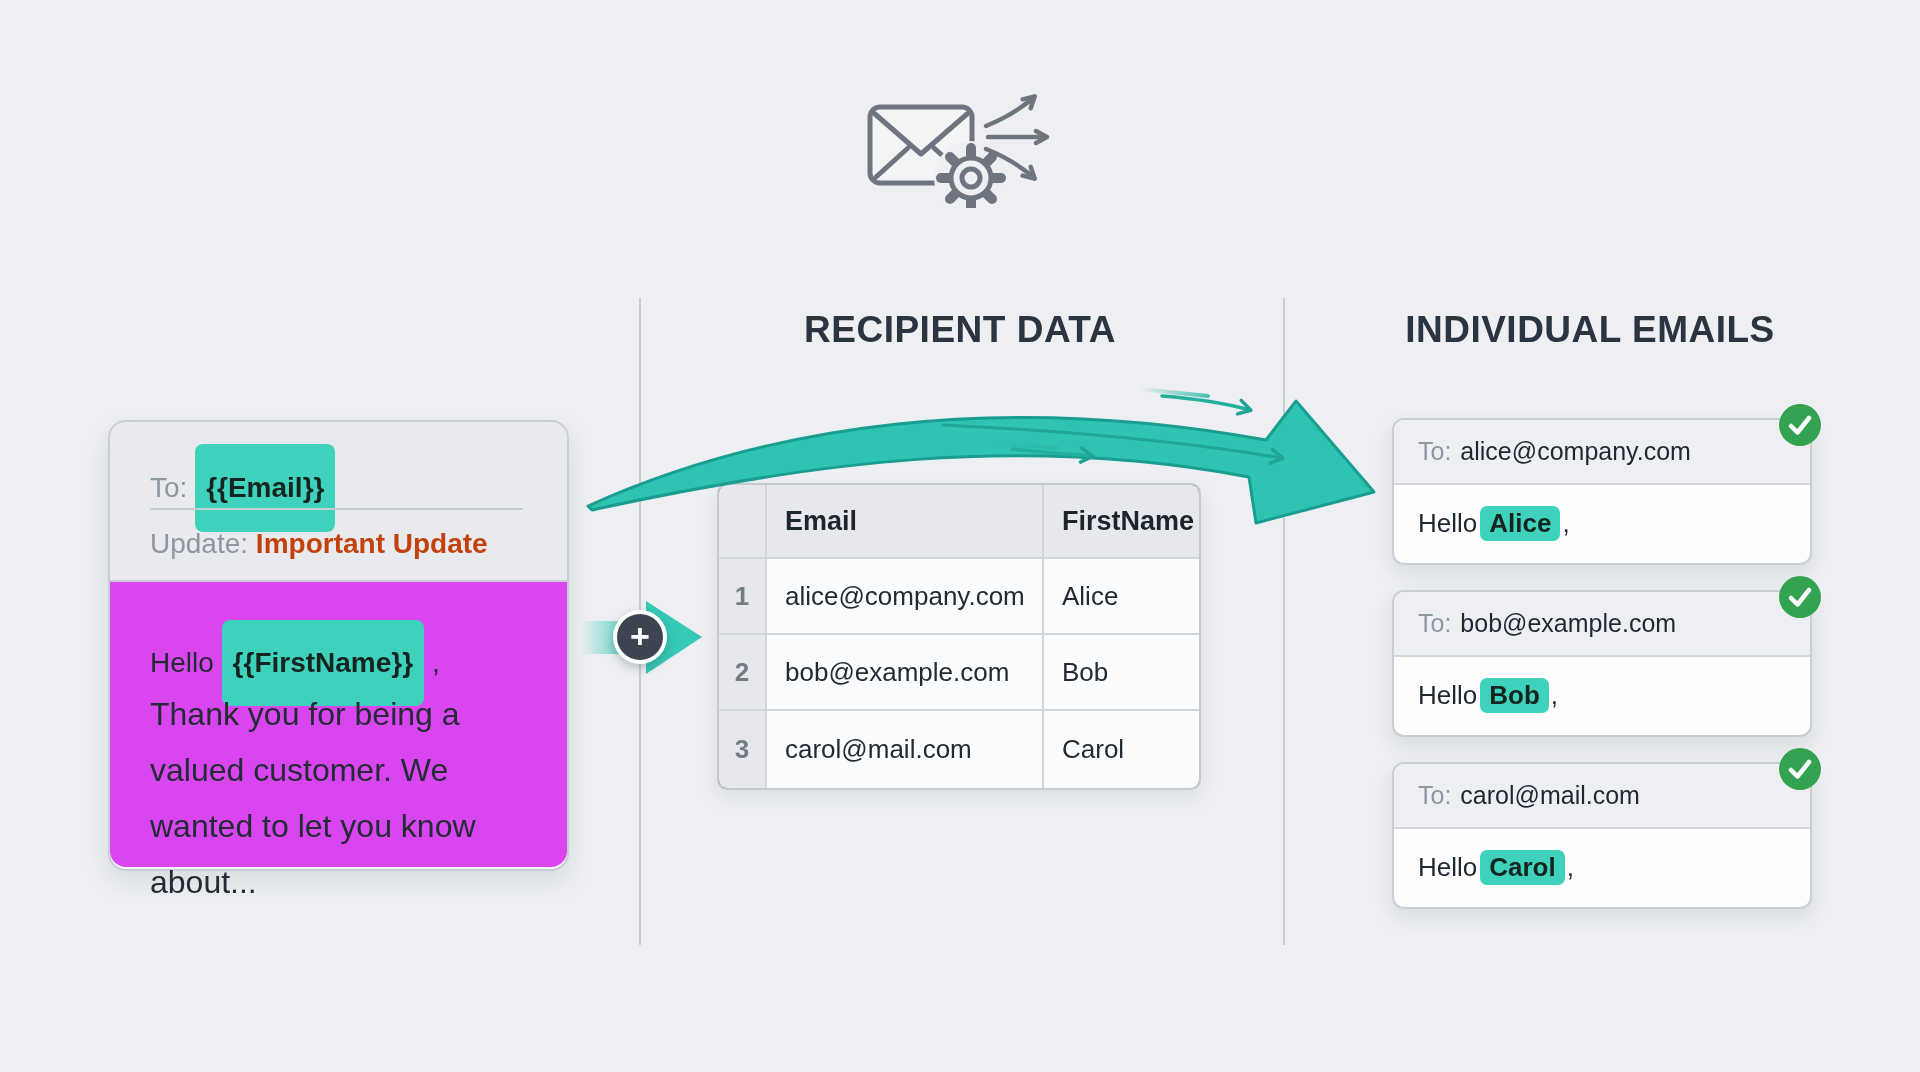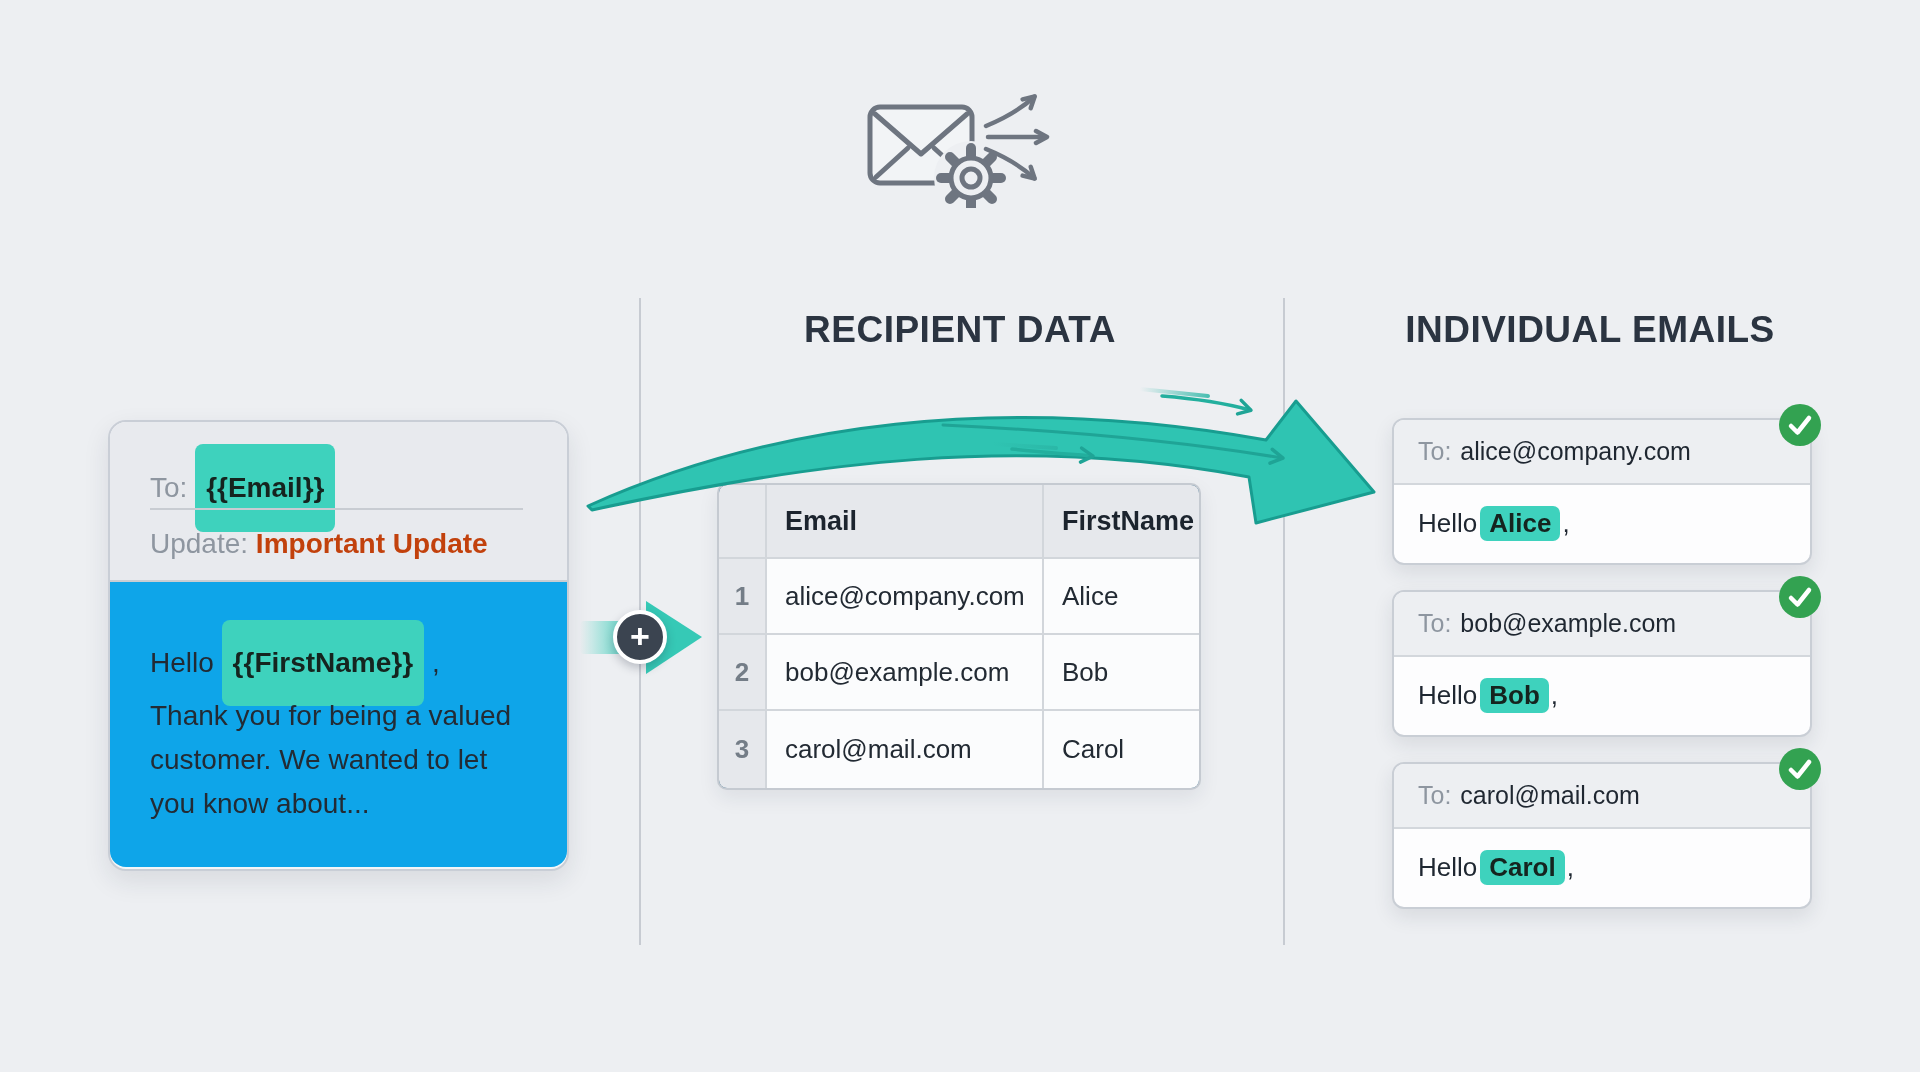--- a/index.html
+++ b/index.html
@@ -24,29 +24,29 @@
     border:2px solid #c9ced6;border-radius:18px;background:#f4f6f8;z-index:2;
   }
   #template-card .t-head{
     height:158px;background:#e8eaee;border-radius:16px 16px 0 0;
     border-bottom:2px solid #c9cdd2;position:relative;
   }
   .field-row{position:absolute;left:40px;right:30px;height:48px;line-height:48px;font-size:28px;white-space:nowrap;}
   .field-label{color:#8e96a0;}
   .field-value{color:#c2410c;font-weight:700;}
   .head-sep{position:absolute;left:40px;right:44px;top:86px;height:2px;background:#c8ccd2;}
-  #template-card .t-body{position:relative;height:285px;background:#0ea5e9;border-radius:0 0 16px 16px;}
+  #template-card .t-body{position:relative;height:285px;background:#d946ef;border-radius:0 0 16px 16px;}
   .chip{
     display:inline-block;background:#3ed2bd;color:#15241f;font-weight:bold;
     padding:20px 11px;border-radius:8px;
   }
   .greeting-line{position:absolute;left:40px;top:38px;font-size:28px;color:#222a34;line-height:46px;white-space:nowrap;}
   .template-body-text{
-    position:absolute;left:40px;top:112px;width:390px;
-    font-size:28px;line-height:44px;color:#232b34;
+    position:absolute;left:40px;top:104px;width:390px;
+    font-size:32px;line-height:56px;color:#232b34;
   }
   
   #connector-svg{position:absolute;left:575px;top:595px;z-index:4;}
   #plus-badge{
     position:absolute;left:613px;top:610px;width:46px;height:46px;border-radius:50%;
     background:#3b4450;border:4px solid #ffffff;z-index:5;
     display:flex;align-items:center;justify-content:center;
     box-shadow:0 4px 10px rgba(30,40,60,.25);
   }
   #plus-badge span{color:#fff;font-size:34px;font-weight:bold;line-height:1;margin-top:-3px;}

